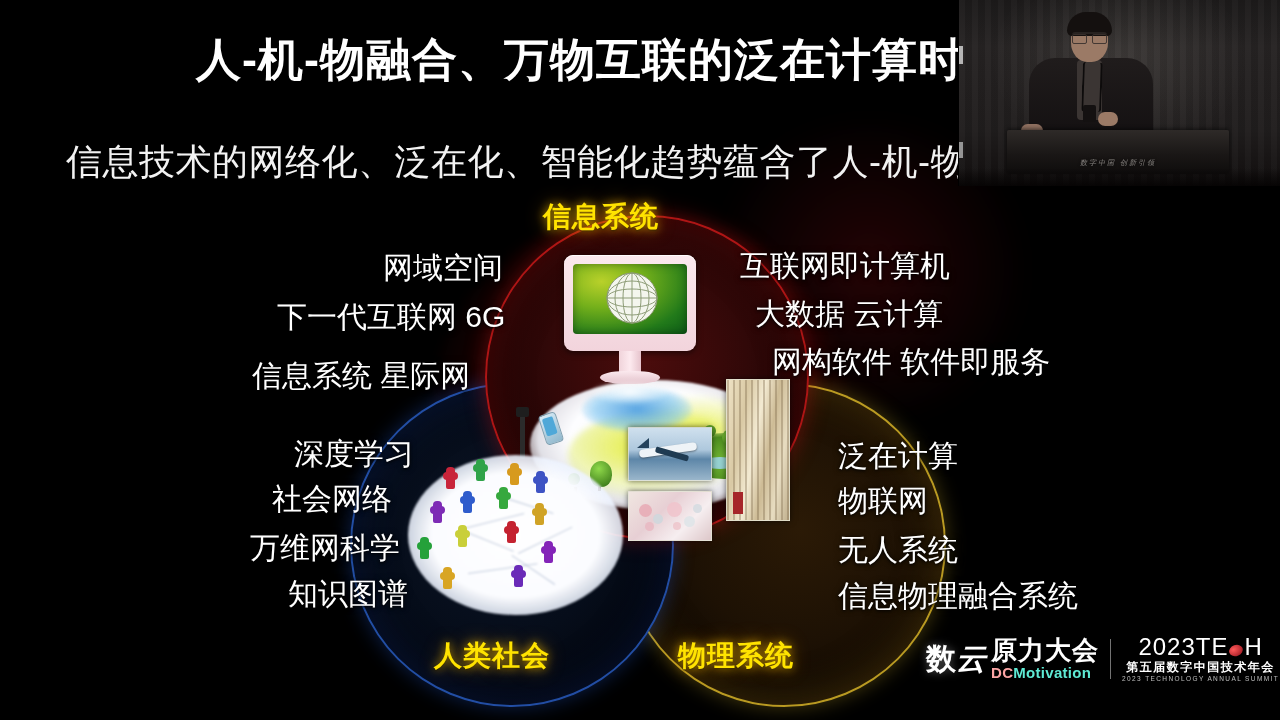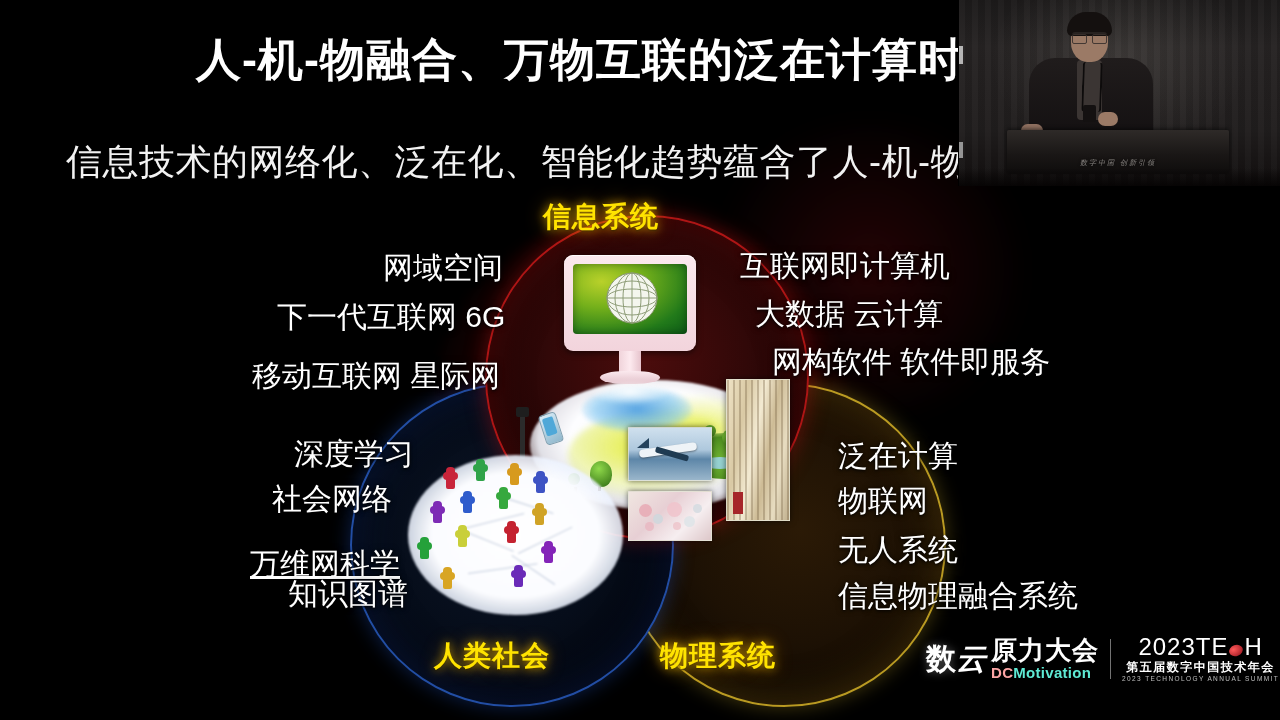--- a/index.html
+++ b/index.html
@@ -163,21 +163,21 @@
   .cell{position:absolute;border-radius:50%;}
 
   
   .venn-label{
     position:absolute;font-size:28px;font-weight:bold;letter-spacing:1px;color:#ffe300;
     text-shadow:0 0 10px rgba(255,200,0,.75),0 0 20px rgba(255,160,0,.45),0 1px 2px rgba(0,0,0,.9);
     white-space:nowrap;
   }
   .lbl-info{left:543px;top:198px;}
   .lbl-society{left:434px;top:637px;}
-  .lbl-physical{left:660px;top:637px;}
+  .lbl-physical{left:678px;top:637px;}
 
   
   .kw{
     position:absolute;color:#fff;font-size:30px;white-space:nowrap;
     text-shadow:0 1px 3px rgba(0,0,0,.95),0 0 6px rgba(0,0,0,.7);
   }
 
   
   .video-overlay{
     position:absolute;left:958px;top:0;width:322px;height:186px;
@@ -335,29 +335,29 @@
       <div class="cell" style="left:44px;top:30px;width:8px;height:8px;background:#eec3c9;opacity:.8;"></div>
     </div>
   </div>
 
   <div class="venn-label lbl-info">信息系统</div>
   <div class="venn-label lbl-society">人类社会</div>
   <div class="venn-label lbl-physical">物理系统</div>
 
   <div class="kw" style="left:383px;top:248px;">网域空间</div>
   <div class="kw" style="left:277px;top:297px;">下一代互联网  6G</div>
-  <div class="kw" style="left:252px;top:356px;">移动互联网  星际网</div>
+  <div class="kw" style="left:252px;top:356px;">信息系统  星际网</div>
 
   <div class="kw" style="left:740px;top:246px;">互联网即计算机</div>
   <div class="kw" style="left:755px;top:294px;">大数据      云计算</div>
   <div class="kw" style="left:772px;top:342px;">网构软件   软件即服务</div>
 
   <div class="kw" style="left:294px;top:434px;">深度学习</div>
   <div class="kw" style="left:272px;top:479px;">社会网络</div>
-  <div class="kw" style="left:250px;top:544px;text-decoration:underline;">万维网科学</div>
+  <div class="kw" style="left:250px;top:528px;">万维网科学</div>
   <div class="kw" style="left:288px;top:574px;">知识图谱</div>
 
   <div class="kw" style="left:838px;top:436px;">泛在计算</div>
   <div class="kw" style="left:838px;top:481px;">物联网</div>
   <div class="kw" style="left:838px;top:530px;">无人系统</div>
   <div class="kw" style="left:838px;top:576px;">信息物理融合系统</div>
 
   <div class="video-overlay">
     <div class="vo-wall"></div>
     <div class="vo-spot"></div>

